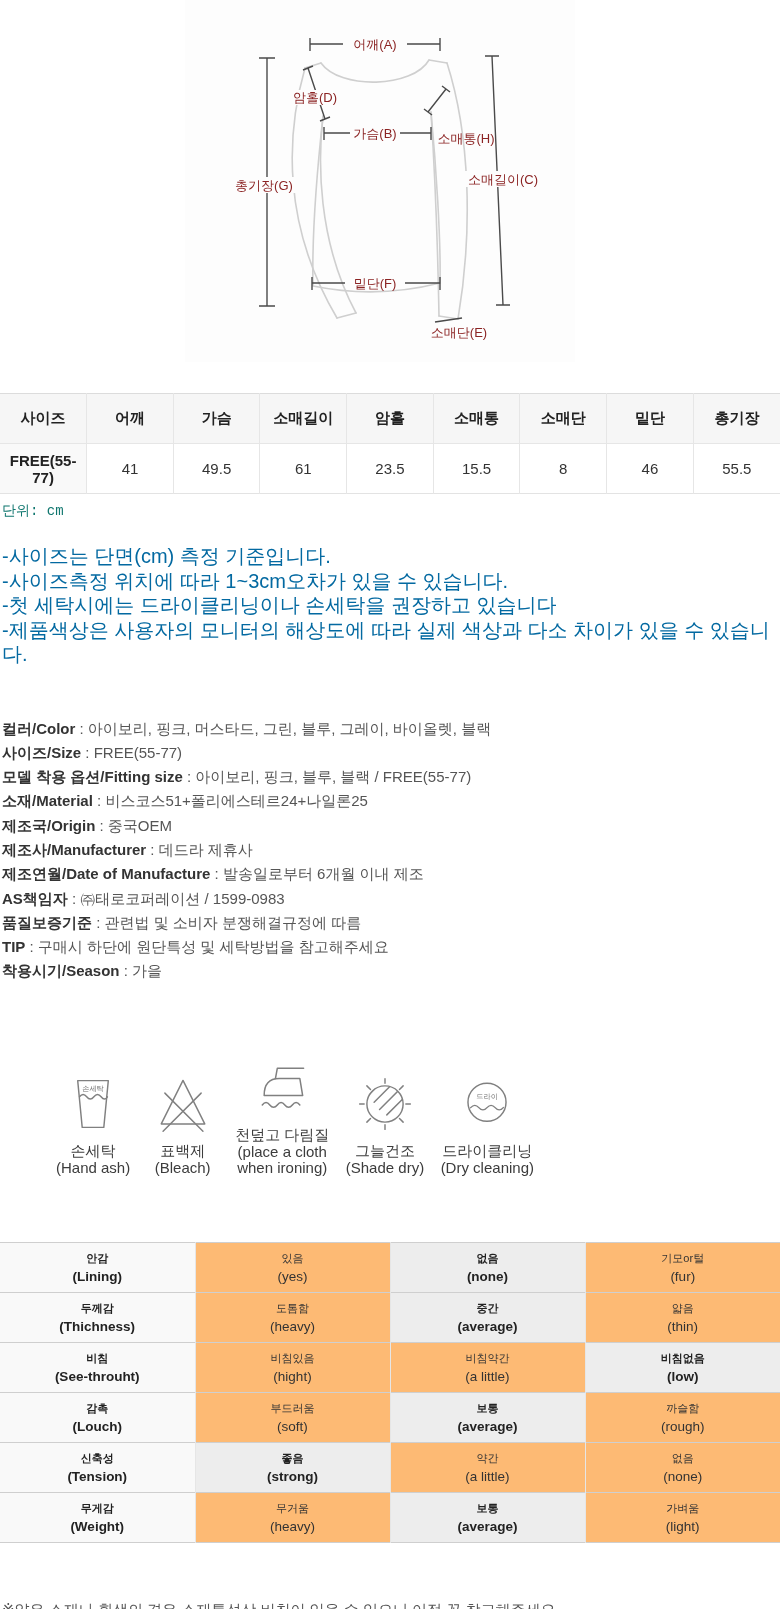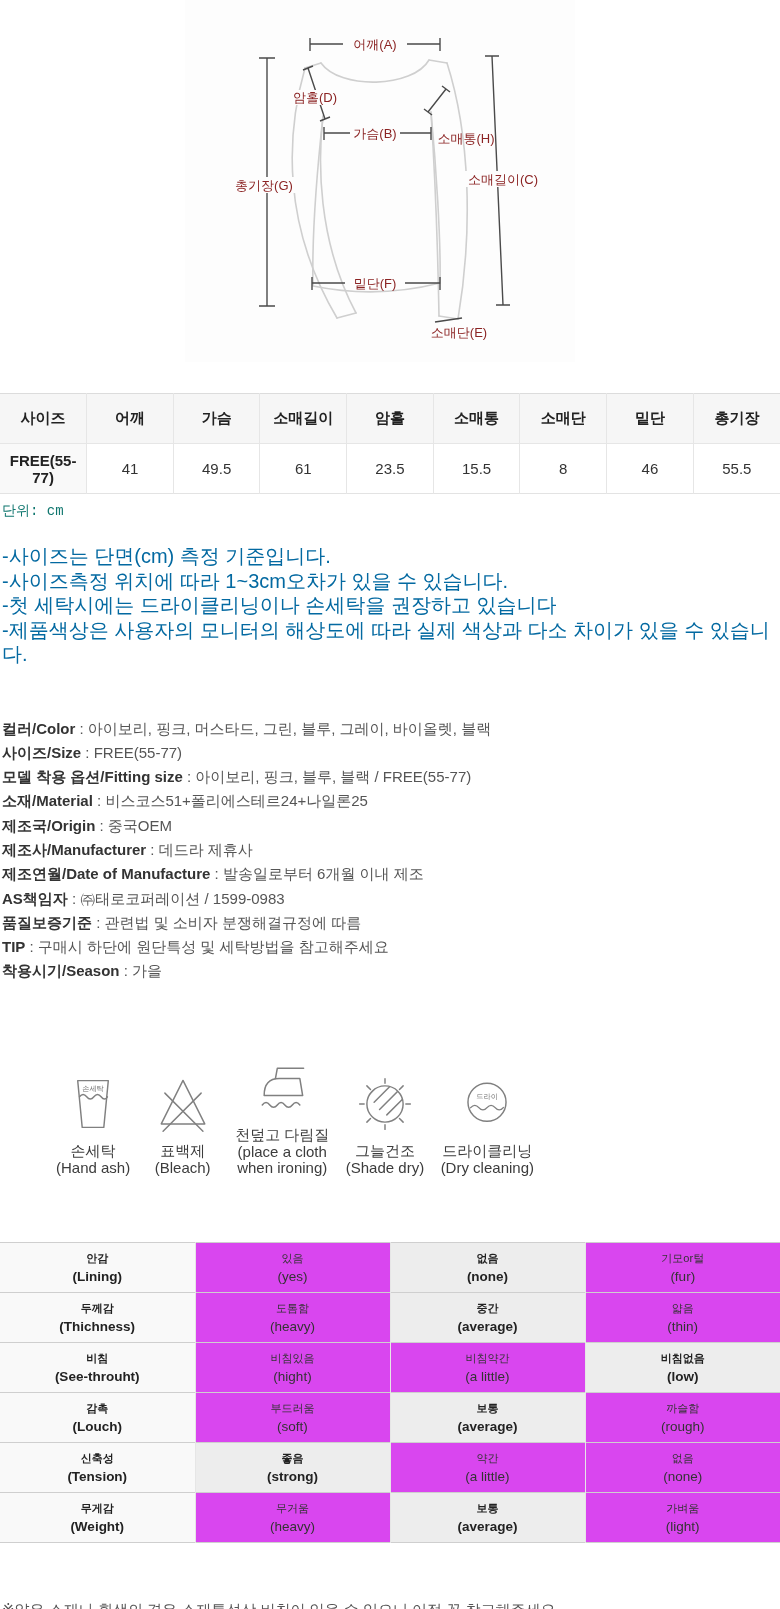--- a/index.html
+++ b/index.html
@@ -57,21 +57,21 @@
 
   
   table.fabric-table {
     width: 780px; margin-top: 66px;
     border-collapse: collapse; table-layout: fixed;
     border-top: 1px solid #cfcfcf; border-bottom: 1px solid #cfcfcf;
   }
   table.fabric-table td {
     height: 50px; text-align: center; vertical-align: middle;
     border-top: 1px solid #cfcfcf; border-left: 1px solid #e6e6e6;
-    background: #d946ef; color: #333;
+    background: #fdba74; color: #333;
   }
   table.fabric-table tr:first-child td { border-top: none; }
   table.fabric-table td:first-child { border-left: none; background: #f9f9f9; }
   table.fabric-table td .ko { font-size: 11px; line-height: 19px; }
   table.fabric-table td .en { font-size: 13.5px; line-height: 17px; }
   table.fabric-table td.rowlabel .ko, table.fabric-table td.rowlabel .en { font-weight: bold; color: #222; }
   table.fabric-table td.sel { background: #ededed; }
   table.fabric-table td.sel .ko, table.fabric-table td.sel .en { font-weight: bold; color: #222; }
 
   .footer-note { margin: 58px 0 12px 2px; font-size: 15px; color: #555; }

